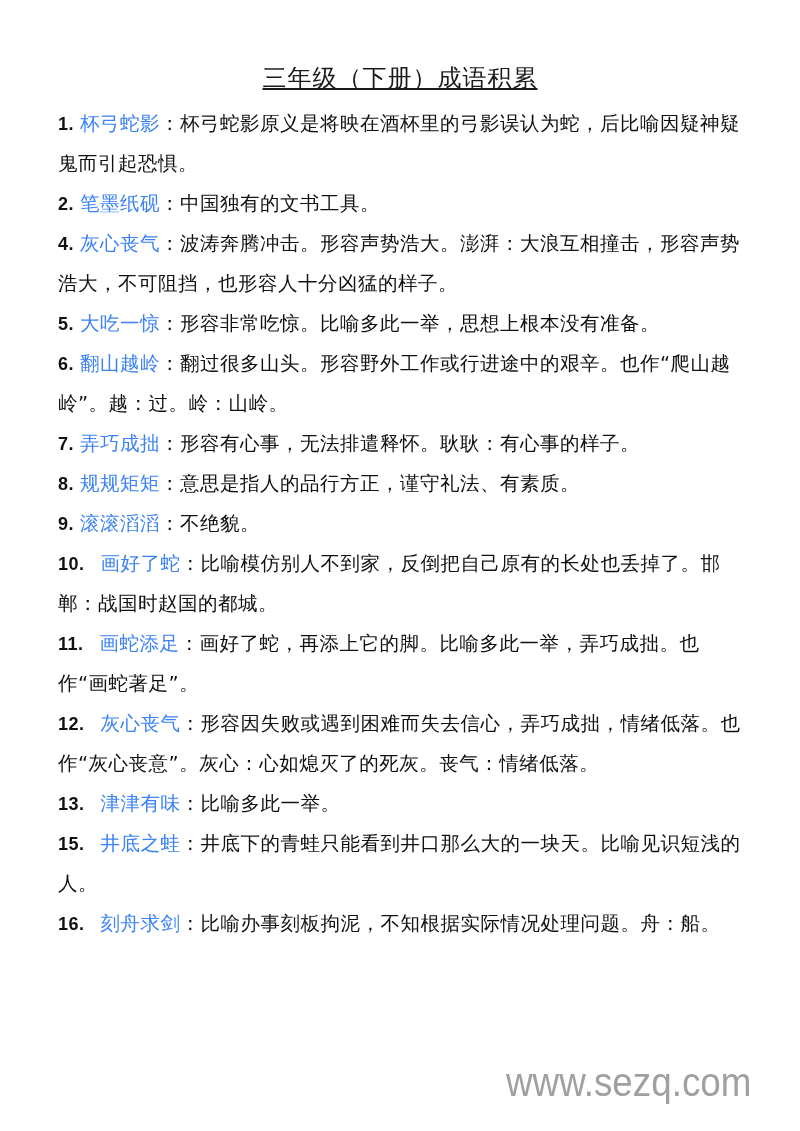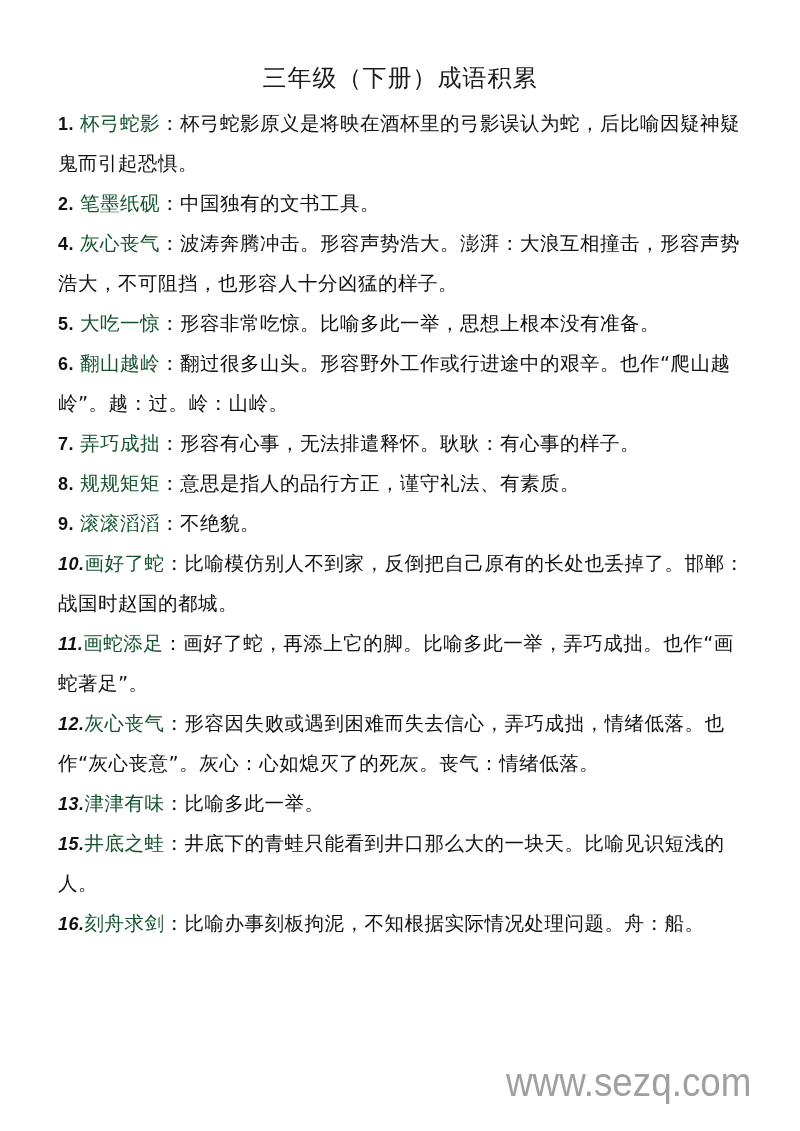--- a/index.html
+++ b/index.html
@@ -17,20 +17,21 @@
     }
     .title {
       position: absolute;
       top: 62px;
       left: 0;
       width: 800px;
       text-align: center;
       font-size: 24px;
       letter-spacing: 1px;
       color: #1a1a1a;
+      text-decoration: underline;
     }
     .entries {
       position: absolute;
       top: 104px;
       left: 58px;
       width: 690px;
     }
     .entry {
       font-size: 19.5px;
       line-height: 40px;
@@ -38,25 +39,24 @@
       letter-spacing: 0.5px;
       word-break: break-all;
     }
     .num {
       font-family: "Liberation Sans", sans-serif;
       font-weight: bold;
       font-size: 18px;
       margin-right: 6px;
     }
     .num.two {
-      margin-right: 0;
-      font-style: italic;
+      margin-right: 16px;
     }
     .idiom {
-      color: #14532d;
+      color: #3b82f6;
     }
     .watermark {
       position: absolute;
       top: 1060px;
       left: 506px;
       font-family: "Liberation Sans", sans-serif;
       font-size: 40px;
       color: #a0a0a0;
       letter-spacing: 0px;
       transform: scaleX(0.92);

